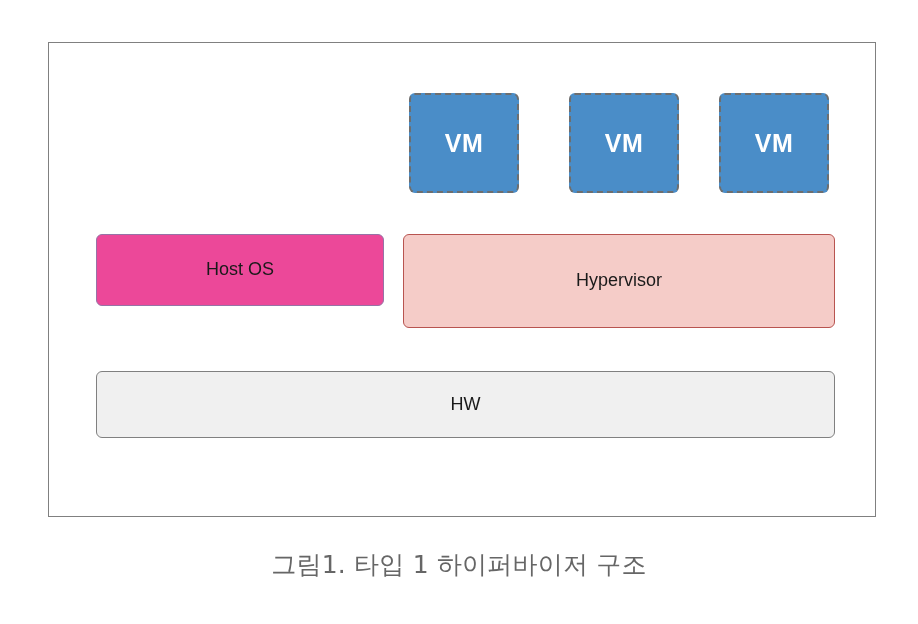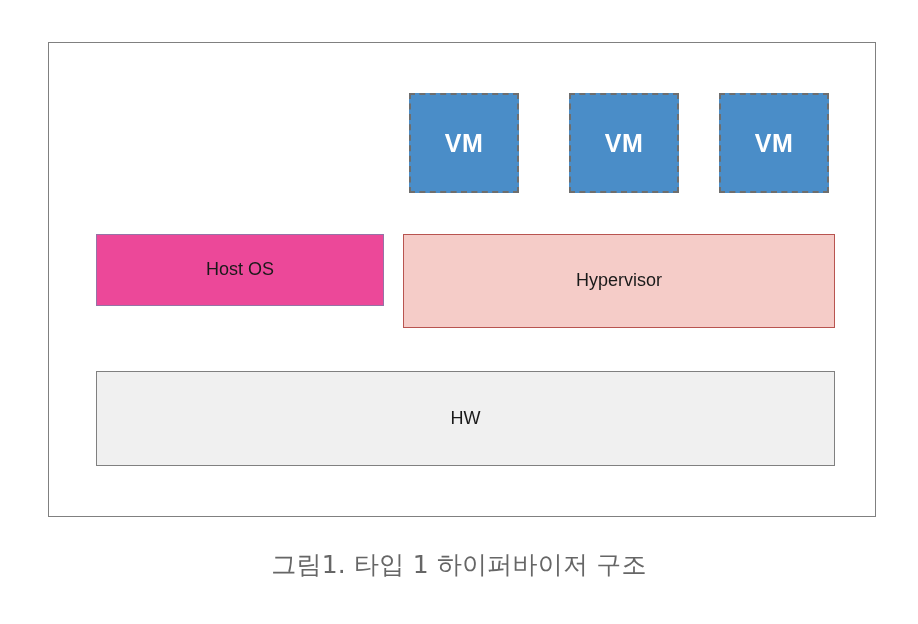--- a/index.html
+++ b/index.html
@@ -31,20 +31,21 @@
 
   
   .dbox {
     position: absolute;
     box-sizing: border-box;
     display: flex;
     align-items: center;
     justify-content: center;
     text-align: center;
     line-height: 1.2;
+    border-radius: 6px;
   }
 
   
   .vm-box {
     top: 50px;
     width: 110px;
     height: 100px;
     background: #4A8DC8;
     border: 2px dashed #6E6E6E;
     color: #ffffff;
@@ -80,21 +81,21 @@
     color: #1a1a1a;
     font-size: 18px;
     font-weight: normal;
   }
 
   
   #hw-box {
     left: 47px;
     top: 328px;
     width: 739px;
-    height: 95px;
+    height: 67px;
     background: #F0F0F0;
     border: 1.5px solid #808080;
     color: #1a1a1a;
     font-size: 18px;
     font-weight: normal;
   }
 
   
   #figure-caption {
     position: absolute;

